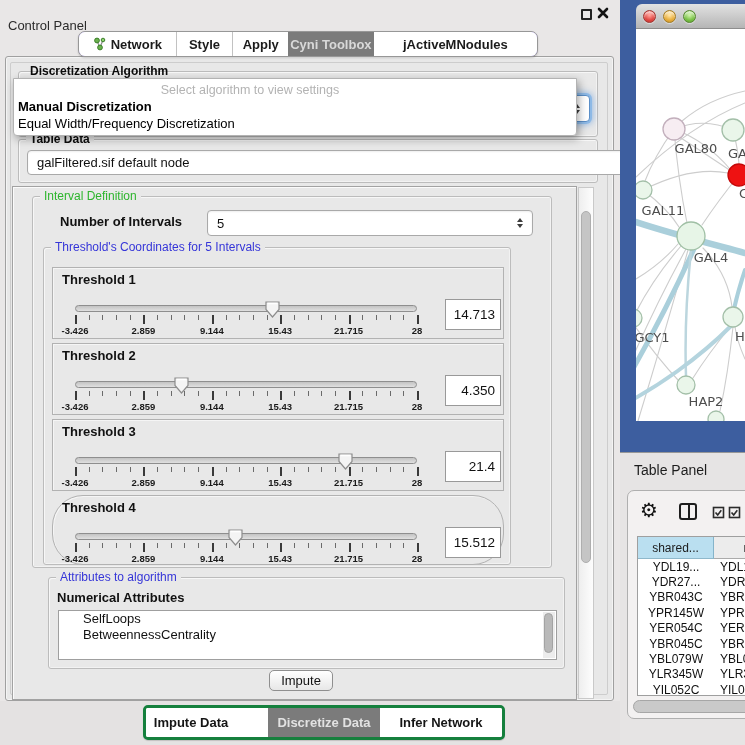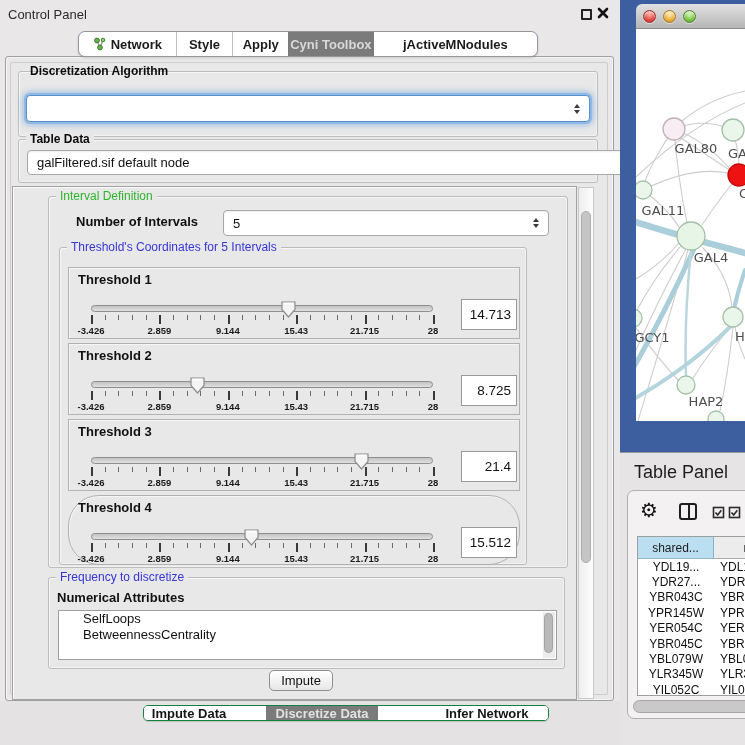--- a/index.html
+++ b/index.html
@@ -3,21 +3,21 @@
 <meta charset="utf-8">
 <style>
   *{box-sizing:border-box;margin:0;padding:0}
   html,body{background:#cfcfcf}
   #root{position:relative;width:745px;height:745px;background:#e9e7e7;overflow:hidden;
         font-family:"Liberation Sans","DejaVu Sans",sans-serif;color:#111;-webkit-font-smoothing:antialiased}
   .a{position:absolute}
 
   
   #left{position:absolute;left:0;top:0;width:620px;height:745px}
-  #cp-title{left:8px;top:7px;font-size:13px;color:#2b2b2b}
+  #cp-title{left:8px;top:18px;font-size:13px;color:#2b2b2b}
   #float-ic{left:581px;top:9px;width:11px;height:11px;border:2px solid #222;border-radius:1px}
   #close-ic{left:597px;top:7px}
 
   #outer-panel{left:5px;top:56px;width:609px;height:645px;background:#e8e8e8;border:1px solid #a0a0a0;border-radius:3px;box-shadow:inset 0 0 0 1px #f4f4f4}
   #inner-panel{left:10px;top:62px;width:598px;height:633px;border:1px solid #cdcdcd;border-radius:2px}
 
   #toptabs{left:78px;top:31px;width:460px;height:26px;display:flex;border:1px solid #979797;border-radius:7px;overflow:hidden;background:#c4b5fd;box-shadow:0 1px 2px rgba(0,0,0,.18)}
   .ttab{height:100%;display:flex;align-items:center;justify-content:center;gap:5px;font-size:13px;font-weight:600;color:#1b1b1b;background:#fff}
   .ttab.sel{background:#7b7b7b;color:#d9d9d9}
   .ttab.divl{border-left:1px solid #c2c2c2}
@@ -37,21 +37,21 @@
 
   #popup{left:13px;top:78px;width:564px;height:58px;background:#fff;border:1px solid #b3b3b3;border-radius:0 0 4px 4px;box-shadow:2px 3px 8px rgba(0,0,0,.35);z-index:10}
   #popup-hint{position:absolute;top:4px;left:0;width:100%;padding-right:90px;text-align:center;font-size:12.5px;color:#b3b3b3}
   .pitem{position:absolute;left:4px;font-size:13px;color:#000;white-space:nowrap}
   .pitem.b{font-weight:700}
 
   #viewport{left:12px;top:186px;width:565px;height:514px;background:#e8e8e8;border:1px solid #a2a2a2;box-shadow:inset 1px 1px 0 #fbfbfb}
   #vscroll{left:578px;top:187px;width:16px;height:512px;background:linear-gradient(90deg,#eee,#fdfdfd);border:1px solid #c9c9c9}
   #vthumb{position:absolute;left:2px;top:23px;width:10px;height:352px;background:#c5c5c5;border:1px solid #aeaeae;border-radius:6px}
 
-  #grp-interval{left:48px;top:196px;width:520px;height:372px}
+  #grp-interval{left:32px;top:196px;width:520px;height:372px}
   #noi-label{position:absolute;left:27px;top:17px;font-size:13px;font-weight:700}
   #combo-noi{left:174px;top:13px;width:326px;height:26px}
   #grp-thr{left:10px;top:50px;width:468px;height:318px}
 
   .th-panel{position:absolute;left:8px;width:452px;background:#e8e8e8;border:1px solid #b2b2b2;box-shadow:inset 1px 1px 0 #f5f5f5}
   .th-title{position:absolute;left:9px;top:4px;font-size:13px;font-weight:700}
   .th-track{position:absolute;left:22px;top:37px;width:342px;height:7px;border:1px solid #8e8e8e;border-radius:4px;background:linear-gradient(#c3c3c3,#e0e0e0)}
   .tick{position:absolute;top:47px;width:1px;height:5px;background:#6a6a6a}
   .tick.maj{height:9px;width:2px;background:#3a3a3a}
   .tick-label{position:absolute;top:57px;width:44px;text-align:center;font-size:9.5px;font-weight:700;color:#1a1a1a}
@@ -61,37 +61,37 @@
   #grp-attr{left:48px;top:577px;width:517px;height:92px}
   #attr-sub{position:absolute;left:8px;top:12px;font-size:13px;font-weight:700}
   #attr-list{position:absolute;left:9px;top:32px;width:499px;height:50px;background:#fff;border:1px solid #9f9f9f;overflow:hidden}
   .attr-item{font-size:13px;line-height:16px;padding-left:24px;white-space:nowrap}
   #attr-sb{position:absolute;right:1px;top:1px;width:12px;height:46px;background:#ececec}
   #attr-sb i{position:absolute;left:1px;top:1px;width:9px;height:40px;background:#b9b9b9;border:1px solid #a3a3a3;border-radius:5px}
 
   #apply{left:269px;top:670px;width:64px;height:21px;border:1px solid #8f8f8f;border-radius:5px;background:linear-gradient(#fff,#e7e7e7);font-size:13px;display:flex;align-items:center;justify-content:center}
 
   #botstrip{left:0;top:701px;width:620px;height:44px;background:#e4e2e2}
-  #bottabs{left:143px;top:705px;height:16px;display:flex;border:1px solid #15803d;border-radius:5px;overflow:hidden;background:#fff;box-shadow:0 1px 1px rgba(0,0,0,.15)}
+  #bottabs{left:143px;top:705px;height:35px;display:flex;border:3px solid #15803d;border-radius:5px;overflow:hidden;background:#fff;box-shadow:0 1px 1px rgba(0,0,0,.15)}
   .btab{display:flex;align-items:center;justify-content:center;font-size:13px;font-weight:700;color:#151515;background:#fff}
   .btab.sel{background:#7b7b7b;color:#e2e2e2}
 
   
   #blue{position:absolute;left:620px;top:0;width:125px;height:452px;background:#3d5e9f}
   #macbar{position:absolute;left:16px;top:4px;width:130px;height:25px;border-radius:6px 6px 0 0;background:linear-gradient(#e2e2e2,#b5b5b5);border-bottom:1px solid #8d8d8d}
   .tl{position:absolute;top:6px;width:13px;height:13px;border-radius:50%;box-shadow:inset 0 2px 2px rgba(255,255,255,.65),0 1px 1px rgba(255,255,255,.5)}
   #tl-close{left:7px;background:radial-gradient(circle at 50% 35%,#ff9d96 8%,#df4540 60%,#bd3531);border:1px solid #a03530}
   #tl-min{left:27px;background:radial-gradient(circle at 50% 35%,#ffe2a0 8%,#e7ac38 60%,#c28c27);border:1px solid #a37c24}
   #tl-zoom{left:47px;background:radial-gradient(circle at 50% 35%,#c9efa4 8%,#77c043 60%,#5c9d32);border:1px solid #55862f}
   #canvas{position:absolute;left:16px;top:29px;width:109px;height:392px;background:#fff}
   #net{display:block}
   #net text{font-family:"DejaVu Sans","Liberation Sans",sans-serif;font-size:13px;fill:#4d4d4d}
 
   #tp-bg{position:absolute;left:620px;top:452px;width:125px;height:293px;background:#e6e4e4;border-top:1px solid #979797}
-  #tp-title{position:absolute;left:14px;top:9px;font-size:18px;color:#1d1d1d}
+  #tp-title{position:absolute;left:14px;top:9px;font-size:14px;color:#1d1d1d}
   #tp-body{position:absolute;left:7px;top:37px;width:135px;height:229px;background:#f3f1f1;border:1px solid #afafaf;border-radius:7px}
   #gear-ic{position:absolute;left:12px;top:6px;font-family:"DejaVu Sans",sans-serif;font-size:20px;color:#111;line-height:26px}
   #split-ic{position:absolute;left:51px;top:12px;width:18px;height:17px;border:2px solid #1d1d1d;border-radius:3px}
   #split-ic i{position:absolute;left:7px;top:0;width:2px;height:13px;background:#1d1d1d}
   .chk{position:absolute;top:15px}
   #tp-table{position:absolute;left:9px;top:45px;width:170px;height:160px;background:#fff;border:1px solid #9f9f9f;overflow:hidden}
   #tp-header{display:flex;height:22px}
   .hc{display:flex;align-items:center;justify-content:center;font-size:12px;color:#1c1c1c}
   .hc1{width:76px;background:#badff0;border-right:1px solid #85b4ca;border-bottom:1px solid #8fb8cb}
   .hc2{width:90px;background:#ececec;border-right:1px solid #c0c0c0;border-bottom:1px solid #ababab}
@@ -142,20 +142,27 @@
     <div id="grp-disc" class="grp" style="left:18px;top:71px;width:580px;height:66px">
       <span class="grp-title">Discretization Algorithm</span>
     </div>
     <div id="combo-alg" class="combo">
       <div class="spin">
           <i class="u"></i>
           <i class="d"></i>
         </div>
     </div>
 
+    <div id="popup" class="a">
+      <div id="popup-hint">Select algorithm to view settings</div>
+      <div id="popup-items">
+          <div class="pitem b" style="top: 20px;">Manual Discretization</div>
+          <div class="pitem" style="top: 37px;">Equal Width/Frequency Discretization</div>
+        </div>
+    </div>
 
     <div id="grp-td" class="grp" style="left:18px;top:139px;width:580px;height:44px">
       <span class="grp-title">Table Data</span>
       <div class="combo" style="left:8px;top:10px;width:638px;height:25px">
         <span>galFiltered.sif default node</span>
         <div class="spin">
             <i class="u"></i>
             <i class="d"></i>
           </div>
       </div>
@@ -251,21 +258,21 @@
             <div class="tick-label" style="left: 0px;">-3.426</div>
             <div class="tick-label" style="left: 68.4px;">2.859</div>
             <div class="tick-label" style="left: 136.8px;">9.144</div>
             <div class="tick-label" style="left: 205.2px;">15.43</div>
             <div class="tick-label" style="left: 273.6px;">21.715</div>
             <div class="tick-label" style="left: 342px;">28</div>
             <svg width="15" height="17" class="th-thumb" style="left: 120.5px;">
               <path d="M1,1 H14 V8.5 L7.5,16 L1,8.5 Z" fill="#f4f4f4" stroke="#8c8c8c" stroke-width="1.2"></path>
               <path d="M2.5,2.5 H12.5" stroke="#ffffff" stroke-width="1.6"></path>
             </svg>
-            <div class="vbox">8.725</div>
+            <div class="vbox">4.350</div>
           </div>
           <div class="th-panel" style="top: 171px; height: 72px;">
             <div class="th-title">Threshold 3</div>
             <div class="th-track"></div>
             <div class="tick maj" style="left: 22px;"></div>
             <div class="tick" style="left: 35.7px;"></div>
             <div class="tick" style="left: 49.4px;"></div>
             <div class="tick" style="left: 63px;"></div>
             <div class="tick" style="left: 76.7px;"></div>
             <div class="tick maj" style="left: 90.4px;"></div>
@@ -339,38 +346,38 @@
             <svg width="15" height="17" class="th-thumb" style="left: 175.2px;">
               <path d="M1,1 H14 V8.5 L7.5,16 L1,8.5 Z" fill="#f4f4f4" stroke="#8c8c8c" stroke-width="1.2"></path>
               <path d="M2.5,2.5 H12.5" stroke="#ffffff" stroke-width="1.6"></path>
             </svg>
             <div class="vbox">15.512</div>
           </div>
         </div>
     </div>
 
     <div id="grp-attr" class="grp">
-      <span class="grp-title blue">Frequency to discretize</span>
+      <span class="grp-title blue">Attributes to algorithm</span>
       <div id="attr-sub">Numerical Attributes</div>
       <div id="attr-list">
         <div id="attr-sb">
             <i></i>
           </div>
       <div class="attr-item">SelfLoops</div>
           <div class="attr-item">BetweennessCentrality</div>
         </div>
     </div>
 
     <div id="apply" class="a">Impute</div>
 
     <div id="botstrip" class="a"></div>
     <div id="bottabs" class="a">
         <div class="btab" style="width: 90px;">Impute Data</div>
         <div class="btab sel" style="width: 112px; margin-left: 32px;">Discretize Data</div>
-        <div class="btab" style="width: 122px; margin-left: 48px;">Infer Network</div>
+        <div class="btab" style="width: 122px;">Infer Network</div>
       </div>
   </section>
 
   <div id="blue">
     <div id="macbar">
       <div id="tl-close" class="tl"></div>
       <div id="tl-min" class="tl"></div>
       <div id="tl-zoom" class="tl"></div>
     </div>
     <div id="canvas">

